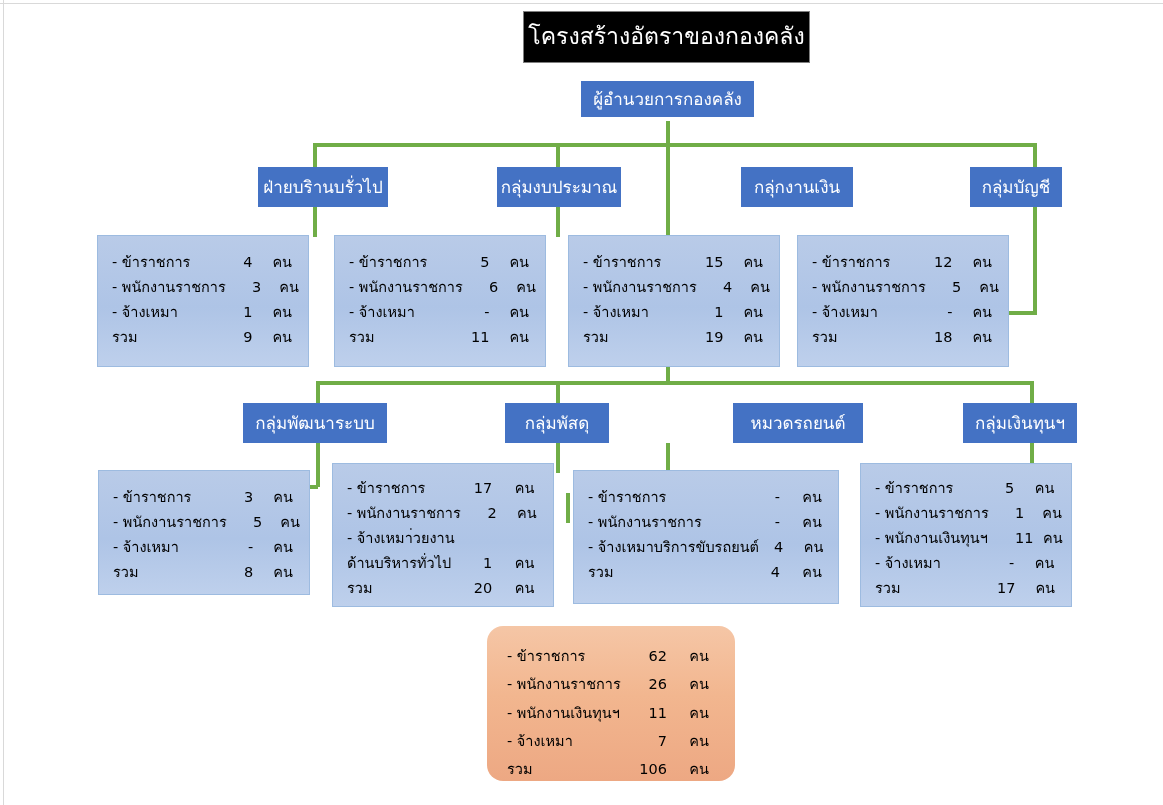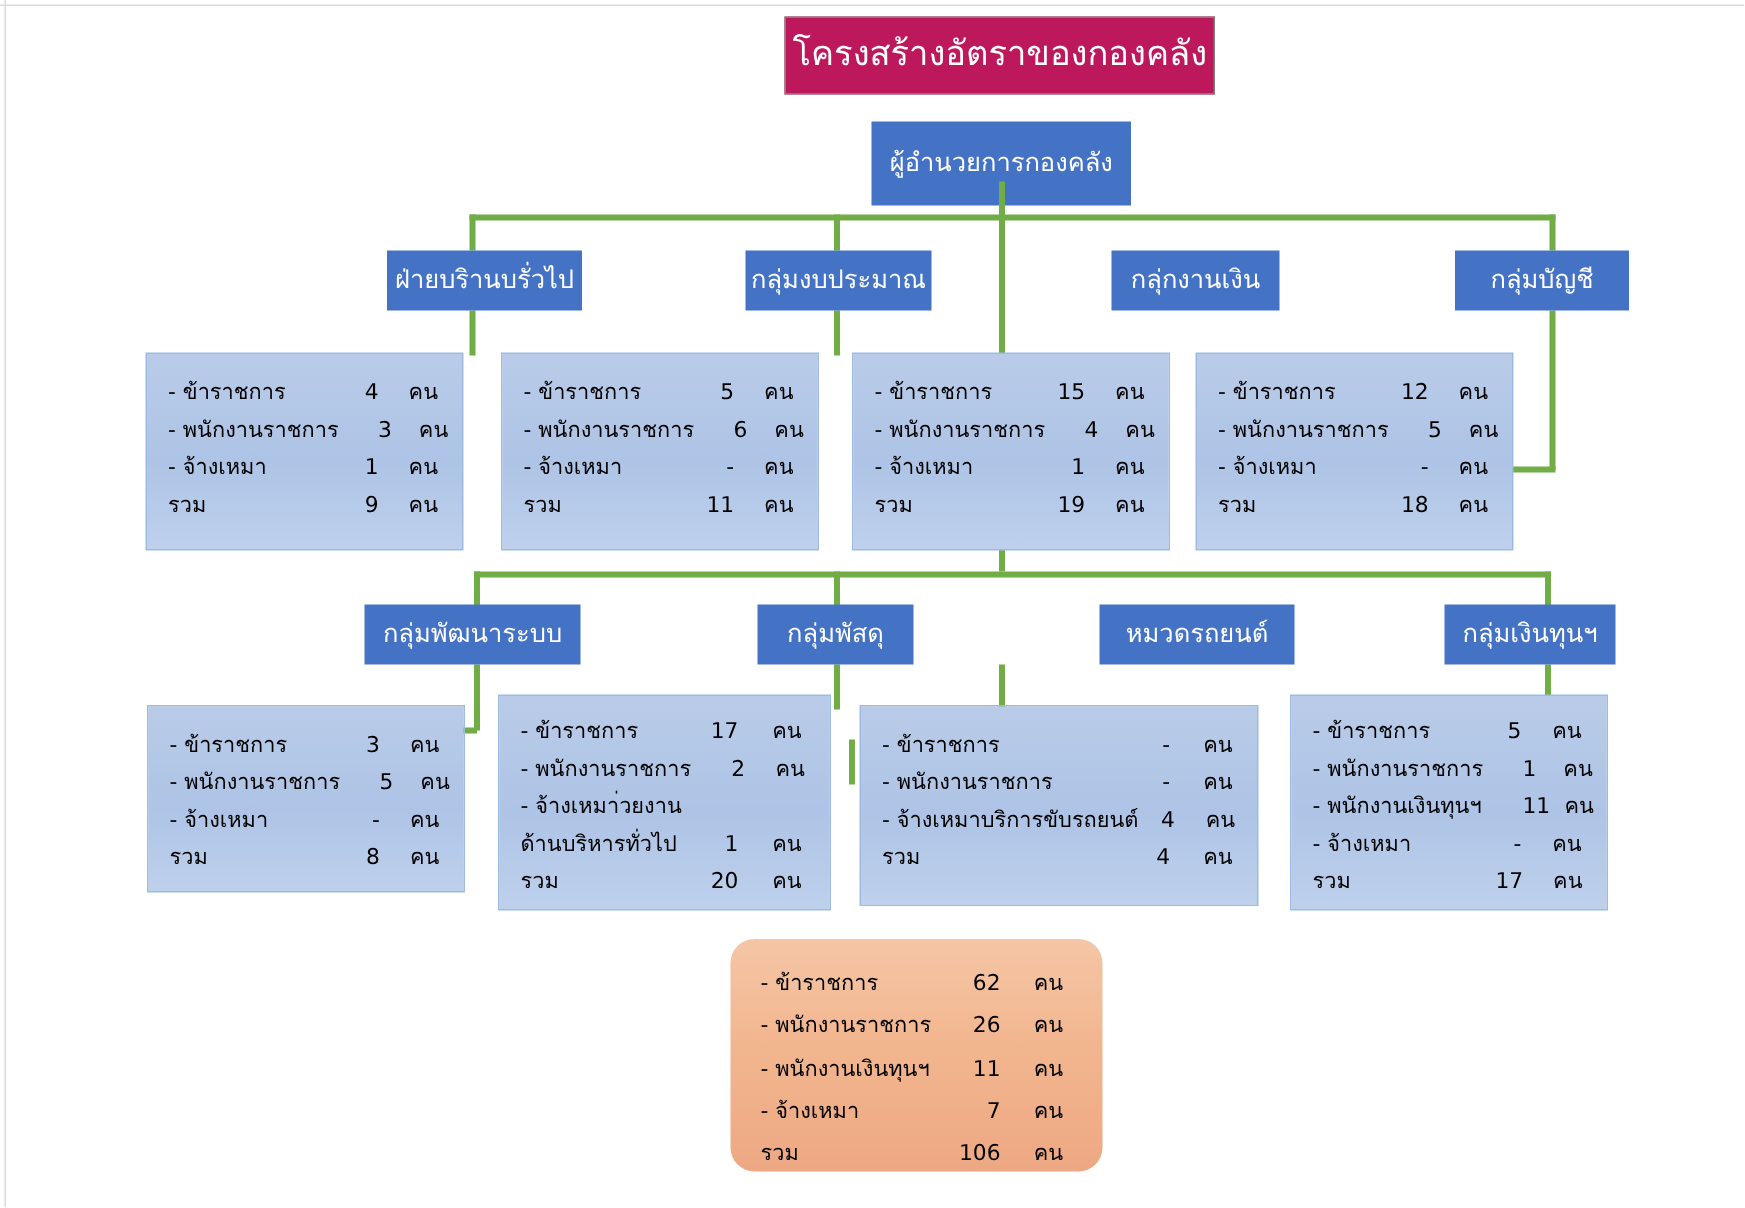--- a/index.html
+++ b/index.html
@@ -36,21 +36,21 @@
     background: #70ad47;
   }
   .line-h { height: 4px; }
   .line-v { width: 4px; }
 
   
   .title-box {
     position: absolute;
     left: 523px; top: 11px;
     width: 287px; height: 52px;
-    background: #be185d;
+    background: #000000;
     border: 1px solid #7f7f7f;
     box-sizing: border-box;
     display: flex;
     align-items: center;
     justify-content: center;
     color: #ffffff;
     font-size: 23px;
     line-height: 1.1;
     white-space: nowrap;
   }
@@ -111,21 +111,21 @@
 
 <div id="canvas">
 
   <div class="page-edge-v"></div>
   <div class="page-edge-h"></div>
 
   <div class="title-box">
     <span>โครงสร้างอัตราของกองคลัง</span>
   </div>
 
-  <div class="hdr" style="left:581px; top:81px; width:173px; height:56px;">
+  <div class="hdr" style="left:581px; top:81px; width:173px; height:36px;">
     <span>ผู้อำนวยการกองคลัง</span>
   </div>
 
   <div class="line-v" style="left:666px; top:121px; height:24px;"></div>
   <div class="line-h" style="left:313px; top:143px; width:724px;"></div>
 
   <div class="line-v" style="left:313px; top:143px; height:24px;"></div>
   <div class="line-v" style="left:556px; top:143px; height:24px;"></div>
   <div class="line-v" style="left:1033px; top:143px; height:24px;"></div>
 
@@ -152,21 +152,21 @@
 
   <div class="hdr" style="left:258px; top:167px; width:130px; height:40px;">
     <span>ฝ่ายบริานบรั่วไป</span>
   </div>
   <div class="hdr" style="left:497px; top:167px; width:124px; height:40px;">
     <span>กลุ่มงบประมาณ</span>
   </div>
   <div class="hdr" style="left:741px; top:167px; width:112px; height:40px;">
     <span>กลุ่กงานเงิน</span>
   </div>
-  <div class="hdr" style="left:970px; top:167px; width:116px; height:40px;">
+  <div class="hdr" style="left:970px; top:167px; width:92px; height:40px;">
     <span>กลุ่มบัญชี</span>
   </div>
 
   <div class="data-box grad" style="left:97px; top:235px; width:212px; height:132px;">
     <div class="row">
       <span class="lbl" style="width:118px">- ข้าราชการ</span>
       <span class="num" style="width:38px">4</span>
       <span class="unit" style="width:40px;padding-left:18px">คน</span>
     </div>
     <div class="row">

